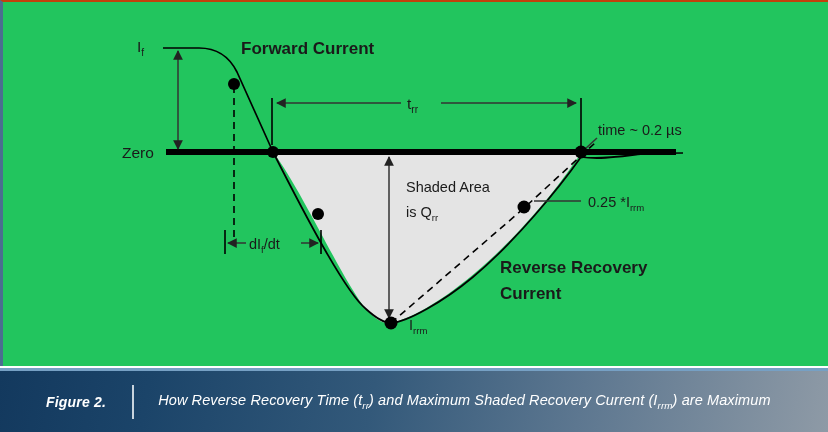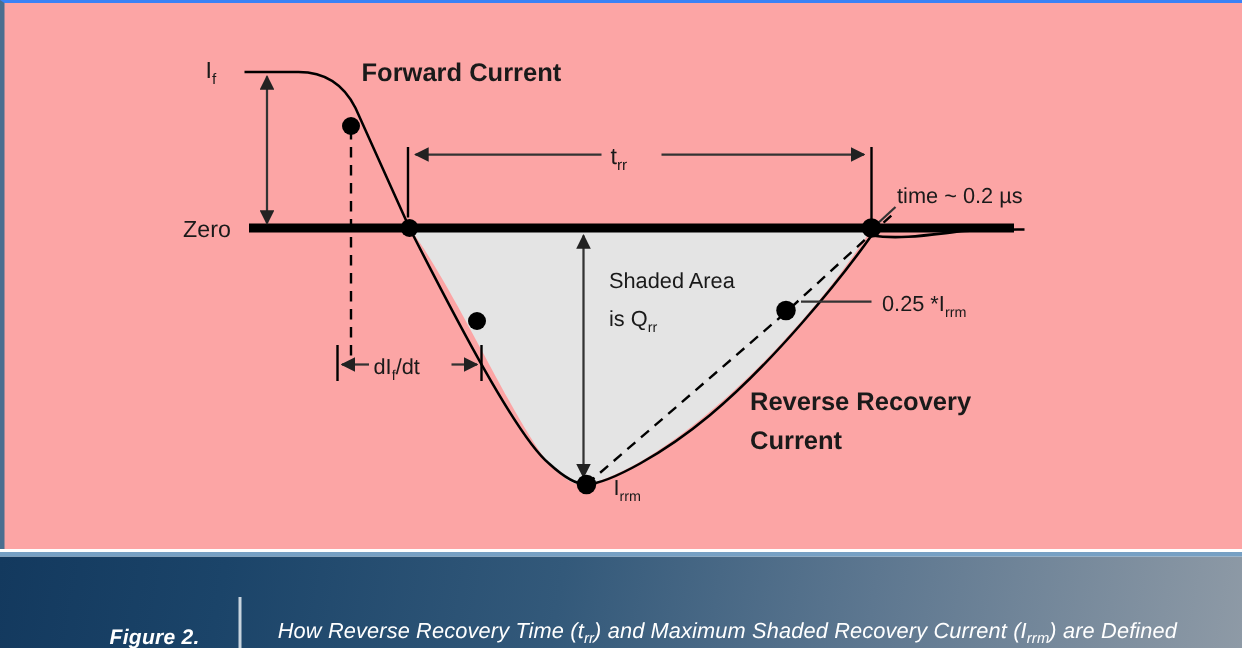--- a/index.html
+++ b/index.html
@@ -20,23 +20,23 @@
     background: #ffffff;
     box-sizing: border-box;
   }
   
   #panel {
     position: absolute;
     left: 0;
     top: 0;
     width: 828px;
     height: 366px;
-    background: #fca5a5;
+    background: #22c55e;
     border-left: 3px solid #4a6e90;
-    border-top: 2px solid #3b82f6;
+    border-top: 2px solid #c2410c;
     box-sizing: border-box;
   }
   #plot-svg {
     position: absolute;
     left: 0;
     top: 0;
   }
   
   #caption-bar {
     position: absolute;
@@ -44,24 +44,23 @@
     top: 368px;
     width: 828px;
     height: 64px;
     background: linear-gradient(100deg,
                 #13395e 0%,
                 #1b4469 18%,
                 #33597a 45%,
                 #5d7790 70%,
                 #8e9aa6 100%);
     display: flex;
-    align-items: flex-end;
+    align-items: center;
     box-sizing: border-box;
     border-top: 3px solid #76a0c4;
-    padding-left: 27px;
   }
   #caption-figure-no {
     color: #ffffff;
     font-style: italic;
     font-weight: bold;
     font-size: 14px;
     margin-left: 46px;
     white-space: nowrap;
     letter-spacing: .2px;
   }
@@ -224,17 +223,17 @@
       <circle class="dot" cx="521" cy="205" r="6.5"></circle>
       <circle class="dot" cx="578" cy="150" r="6.5"></circle>
 
     </svg>
   </div>
 
   <div id="caption-bar">
     <div id="caption-figure-no">Figure 2.</div>
     <div id="caption-divider"></div>
     <div id="caption-text">
-      <span>How Reverse Recovery Time (t</span><sub>rr</sub><span>) and Maximum Shaded Recovery Current (I</span><sub>rrm</sub><span>) are Defined</span>
+      <span>How Reverse Recovery Time (t</span><sub>rr</sub><span>) and Maximum Shaded Recovery Current (I</span><sub>rrm</sub><span>) are Maximum</span>
     </div>
   </div>
 
 </div>
 
 </body></html>

